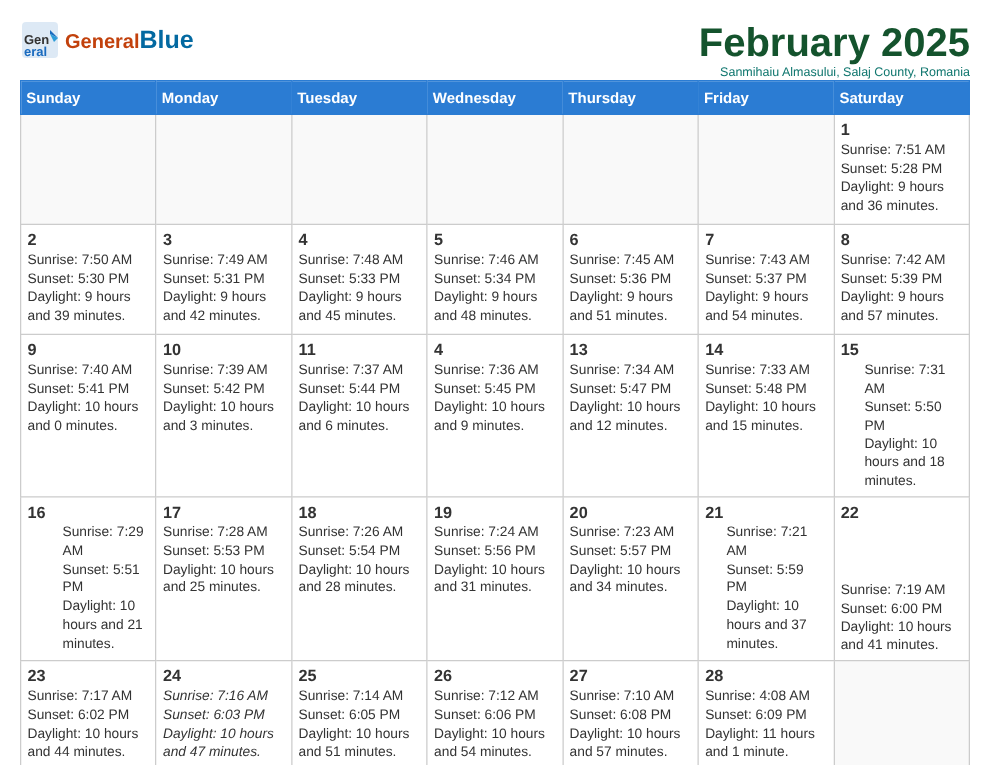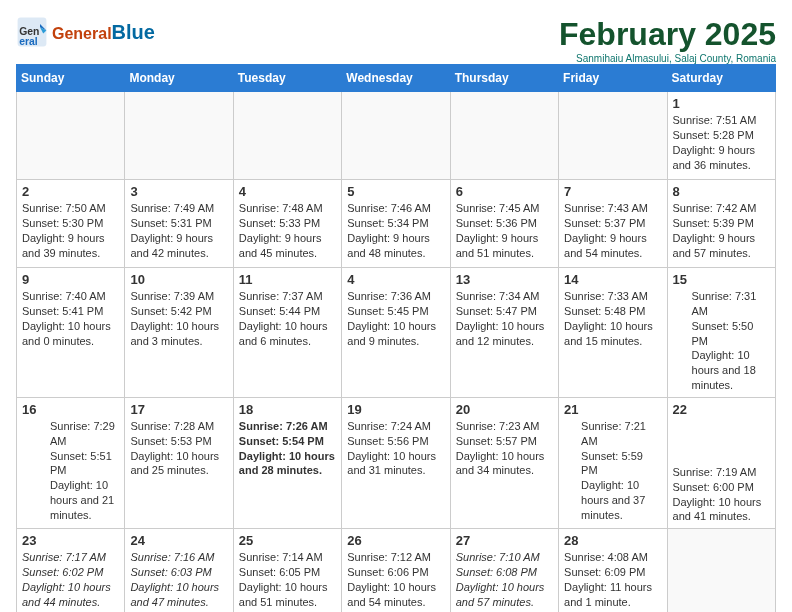--- a/index.html
+++ b/index.html
@@ -226,21 +226,21 @@
 Daylight: 10 hours and 21 minutes.</div>
         </td>
         <td>
           <span class="day-number">17</span>
           <div class="day-info" style="white-space: pre-line;">Sunrise: 7:28 AM
 Sunset: 5:53 PM
 Daylight: 10 hours and 25 minutes.</div>
         </td>
         <td>
           <span class="day-number">18</span>
-          <div class="day-info" style="white-space: pre-line; font-weight: bold;">Sunrise: 7:26 AM
+          <div class="day-info" style="white-space: pre-line;">Sunrise: 7:26 AM
 Sunset: 5:54 PM
 Daylight: 10 hours and 28 minutes.</div>
         </td>
         <td>
           <span class="day-number">19</span>
           <div class="day-info" style="white-space: pre-line;">Sunrise: 7:24 AM
 Sunset: 5:56 PM
 Daylight: 10 hours and 31 minutes.</div>
         </td>
         <td>
@@ -258,21 +258,21 @@
         <td>
           <span class="day-number">22</span>
           <div class="day-info" style="white-space: pre-line; margin-top: 48px;">Sunrise: 7:19 AM
 Sunset: 6:00 PM
 Daylight: 10 hours and 41 minutes.</div>
         </td>
       </tr>
       <tr>
         <td>
           <span class="day-number">23</span>
-          <div class="day-info" style="white-space: pre-line; font-style: italic;">Sunrise: 7:17 AM
+          <div class="day-info" style="white-space: pre-line;">Sunrise: 7:17 AM
 Sunset: 6:02 PM
 Daylight: 10 hours and 44 minutes.</div>
         </td>
         <td>
           <span class="day-number">24</span>
           <div class="day-info" style="white-space: pre-line; font-style: italic;">Sunrise: 7:16 AM
 Sunset: 6:03 PM
 Daylight: 10 hours and 47 minutes.</div>
         </td>
         <td>
@@ -282,21 +282,21 @@
 Daylight: 10 hours and 51 minutes.</div>
         </td>
         <td>
           <span class="day-number">26</span>
           <div class="day-info" style="white-space: pre-line;">Sunrise: 7:12 AM
 Sunset: 6:06 PM
 Daylight: 10 hours and 54 minutes.</div>
         </td>
         <td>
           <span class="day-number">27</span>
-          <div class="day-info" style="white-space: pre-line; font-style: italic;">Sunrise: 7:10 AM
+          <div class="day-info" style="white-space: pre-line;">Sunrise: 7:10 AM
 Sunset: 6:08 PM
 Daylight: 10 hours and 57 minutes.</div>
         </td>
         <td>
           <span class="day-number">28</span>
           <div class="day-info" style="white-space: pre-line;">Sunrise: 4:08 AM
 Sunset: 6:09 PM
 Daylight: 11 hours and 1 minute.</div>
         </td>
         <td class="empty"></td>

